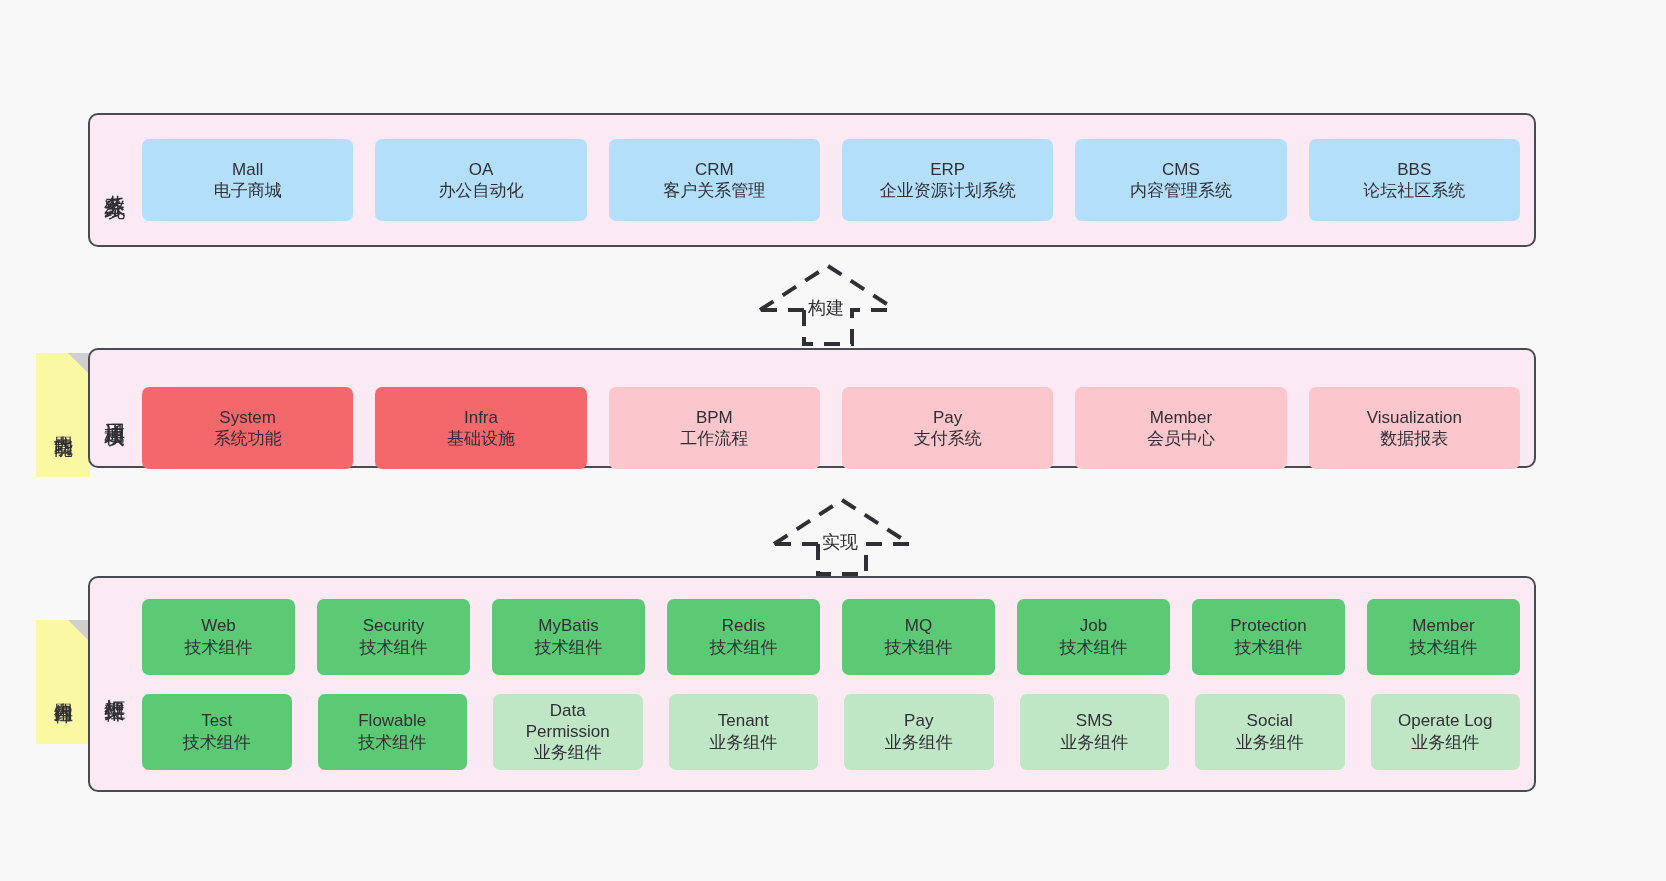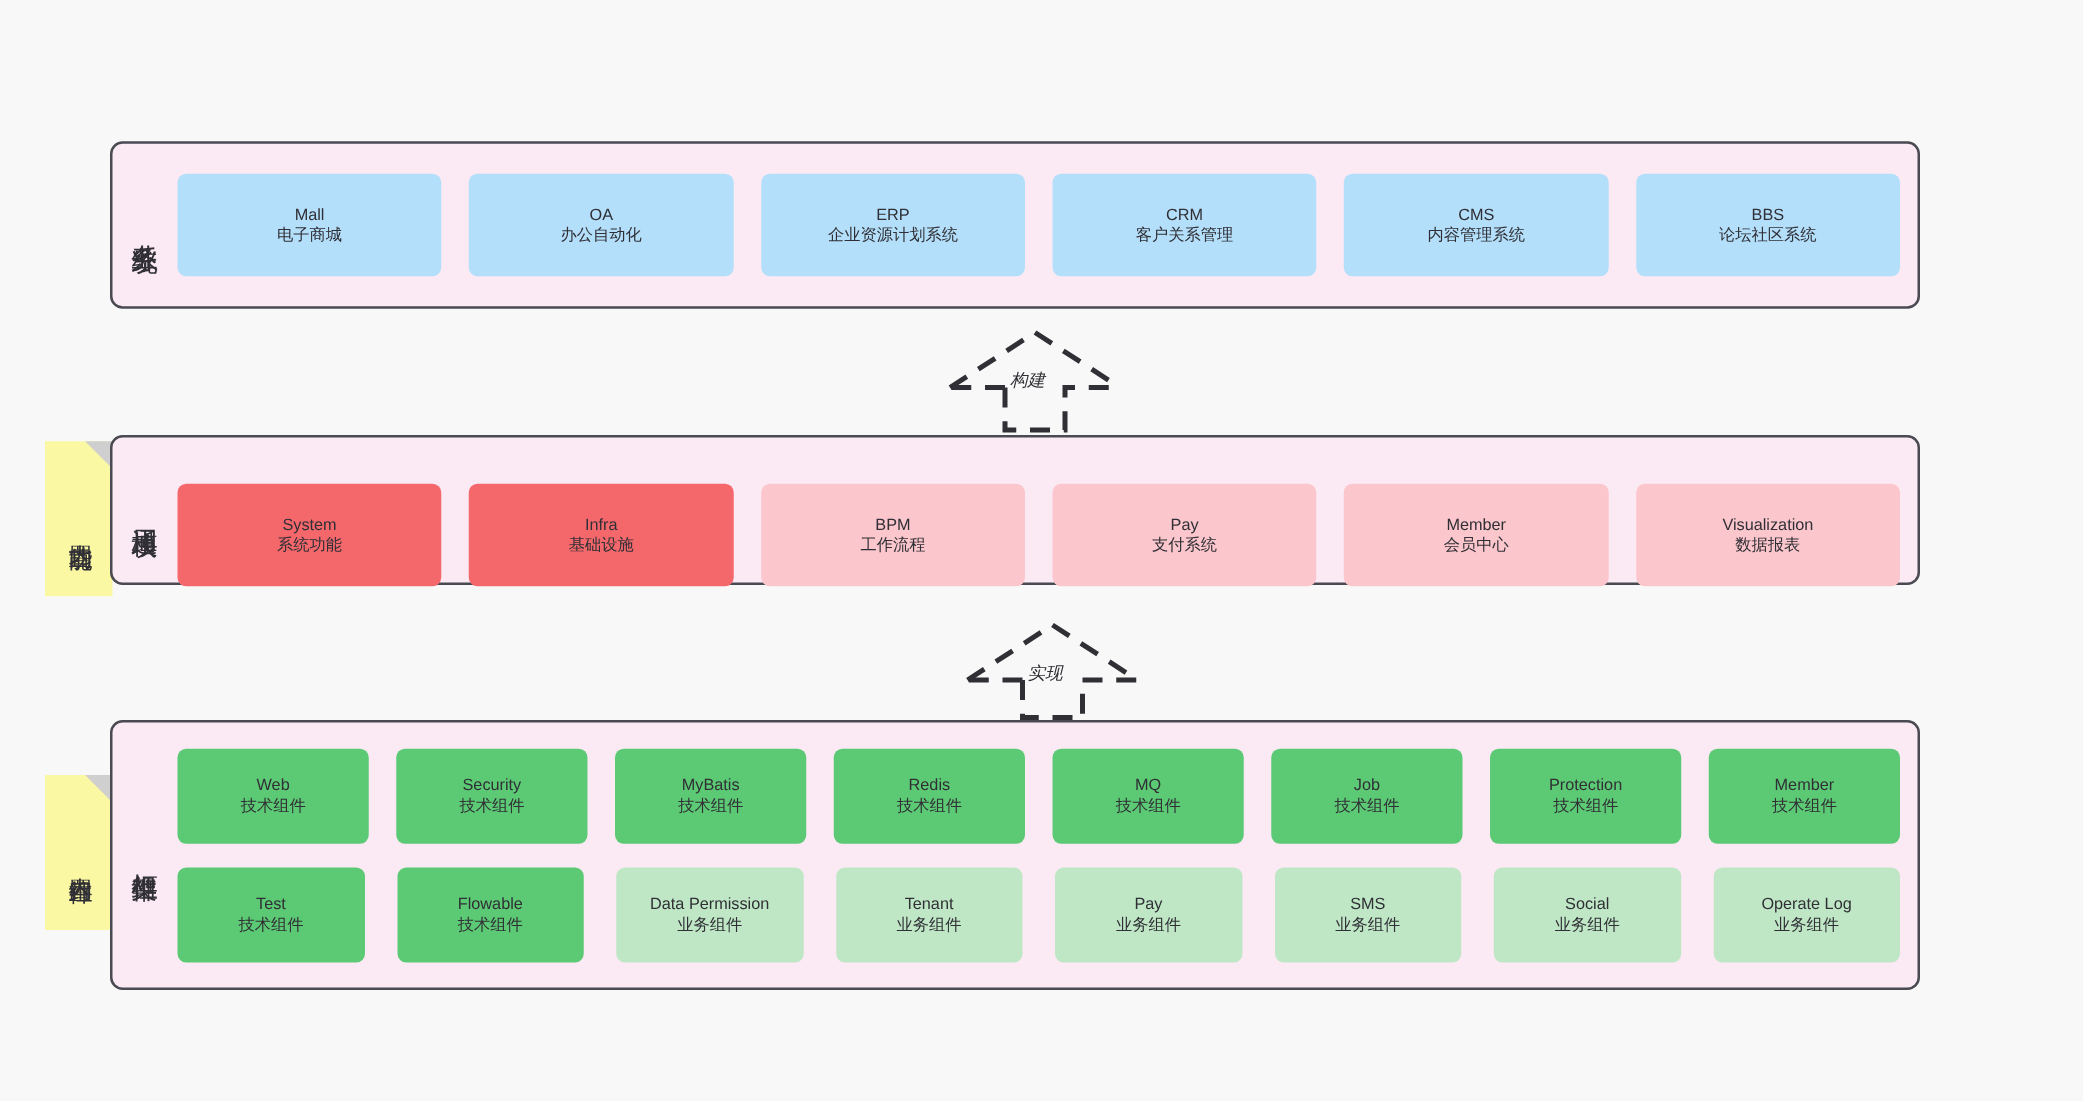--- a/index.html
+++ b/index.html
@@ -62,21 +62,21 @@
   .row > .cell { flex: 1 1 0; }
 
   
   .box {
     border-radius: 7px;
     display: flex;
     flex-direction: column;
     align-items: center;
     justify-content: center;
     text-align: center;
-    font-size: 13px;
+    font-size: 17px;
     line-height: 1.24;
     color: #2f2f35;
     box-sizing: border-box;
     padding: 6px 4px;
   }
   .box .t-en { display: block; }
   .box .t-cn { display: block; }
 
   .box.h-biz   { height: 82px; }
   .box.h-mod   { height: 82px; margin-top: 40px; }
@@ -116,25 +116,24 @@
     border-left: 22px solid transparent;
   }
 
   
   .arrow {
     position: absolute;
   }
   .arrow svg { display: block; overflow: visible; }
   .arrow-label {
     position: absolute;
-    font-size: 14px;
+    font-size: 18px;
     color: #2f2f35;
     background: transparent;
     white-space: nowrap;
-    font-style: italic;
   }
 </style>
 </head>
 <body>
 
 <div class="canvas">
 
   <div class="panel" style="left:88px; top:113px; width:1448px; height:134px;">
     <div class="panel-label">业务系统</div>
     <div class="panel-body">
@@ -146,28 +145,28 @@
           </div>
         </div>
         <div class="cell">
           <div class="box h-biz c-blue">
             <span class="t-en">OA</span>
             <span class="t-cn">办公自动化</span>
           </div>
         </div>
         <div class="cell">
           <div class="box h-biz c-blue">
+            <span class="t-en">CRM</span>
+            <span class="t-cn">客户关系管理</span>
+          </div>
+        </div>
+        <div class="cell">
+          <div class="box h-biz c-blue">
             <span class="t-en">ERP</span>
             <span class="t-cn">企业资源计划系统</span>
-          </div>
-        </div>
-        <div class="cell">
-          <div class="box h-biz c-blue">
-            <span class="t-en">CRM</span>
-            <span class="t-cn">客户关系管理</span>
           </div>
         </div>
         <div class="cell">
           <div class="box h-biz c-blue">
             <span class="t-en">CMS</span>
             <span class="t-cn">内容管理系统</span>
           </div>
         </div>
         <div class="cell">
           <div class="box h-biz c-blue">

